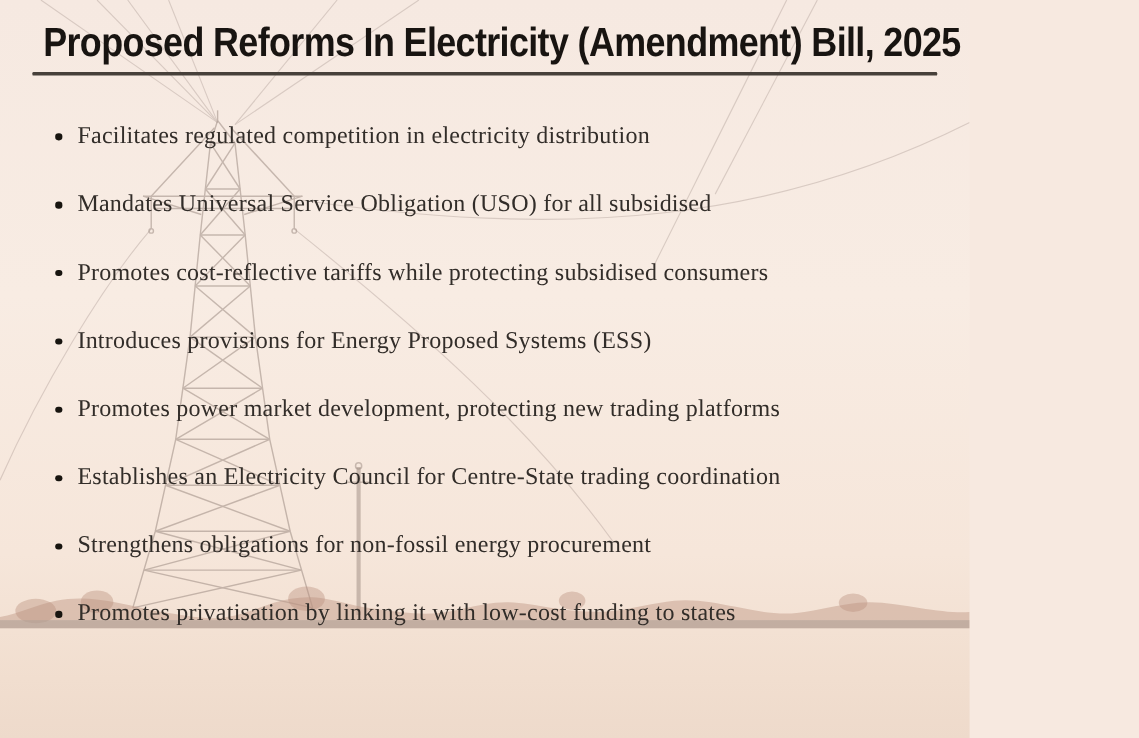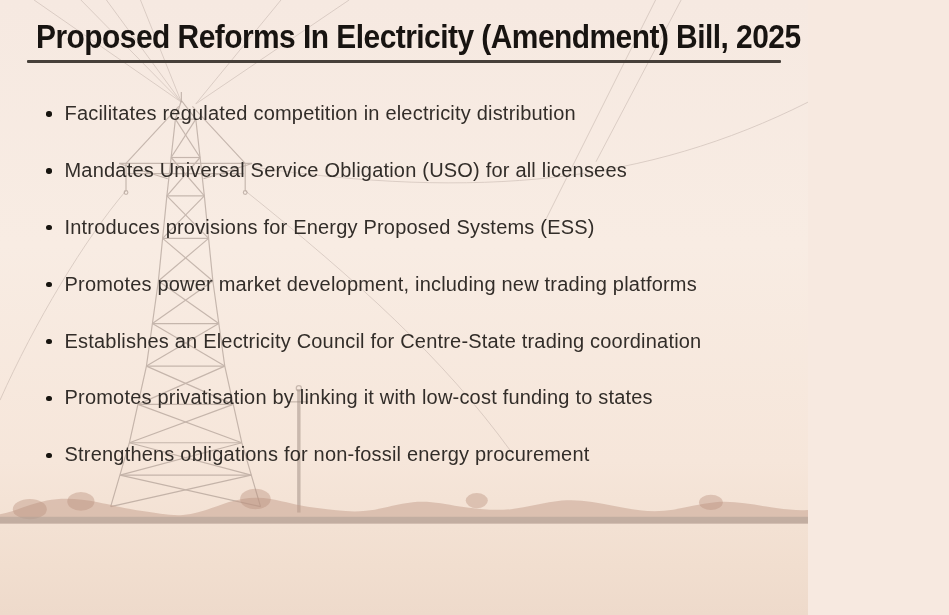--- a/index.html
+++ b/index.html
@@ -46,20 +46,21 @@
     height: 2.5px;
     background: #47403a;
     border-radius: 1px;
   }
   .reform-list {
     position: absolute;
     top: 85px;
     left: 46px;
     right: 30px;
     list-style: none;
+    font-family: Liberation Serif, serif;
   }
   .reform-list li {
     height: 56.9px;
     display: flex;
     align-items: center;
   }
   .bullet-dot {
     flex: 0 0 auto;
     width: 5.5px;
     height: 5.5px;
@@ -177,37 +178,41 @@
     <h1 class="title">Proposed Reforms In Electricity (Amendment) Bill, 2025</h1>
     <div class="title-rule"></div>
 
     <ul class="reform-list">
       <li>
         <span class="bullet-dot"></span>
         <span class="item-text">Facilitates regulated competition in electricity distribution</span>
       </li>
       <li>
         <span class="bullet-dot"></span>
-        <span class="item-text">Mandates Universal Service Obligation (USO) for all licensees</span>
+        <span class="item-text">Mandates Universal Service Obligation (USO) for all subsidised</span>
+      </li>
+      <li>
+        <span class="bullet-dot"></span>
+        <span class="item-text">Promotes cost-reflective tariffs while protecting subsidised consumers</span>
       </li>
       <li>
         <span class="bullet-dot"></span>
         <span class="item-text">Introduces provisions for Energy Proposed Systems (ESS)</span>
       </li>
       <li>
         <span class="bullet-dot"></span>
-        <span class="item-text">Promotes power market development, including new trading platforms</span>
+        <span class="item-text">Promotes power market development, protecting new trading platforms</span>
       </li>
       <li>
         <span class="bullet-dot"></span>
         <span class="item-text">Establishes an Electricity Council for Centre-State trading coordination</span>
       </li>
       <li>
         <span class="bullet-dot"></span>
+        <span class="item-text">Strengthens obligations for non-fossil energy procurement</span>
+      </li>
+      <li>
+        <span class="bullet-dot"></span>
         <span class="item-text">Promotes privatisation by linking it with low-cost funding to states</span>
-      </li>
-      <li>
-        <span class="bullet-dot"></span>
-        <span class="item-text">Strengthens obligations for non-fossil energy procurement</span>
       </li>
     </ul>
   </div>
 </div>
 
 </body></html>

